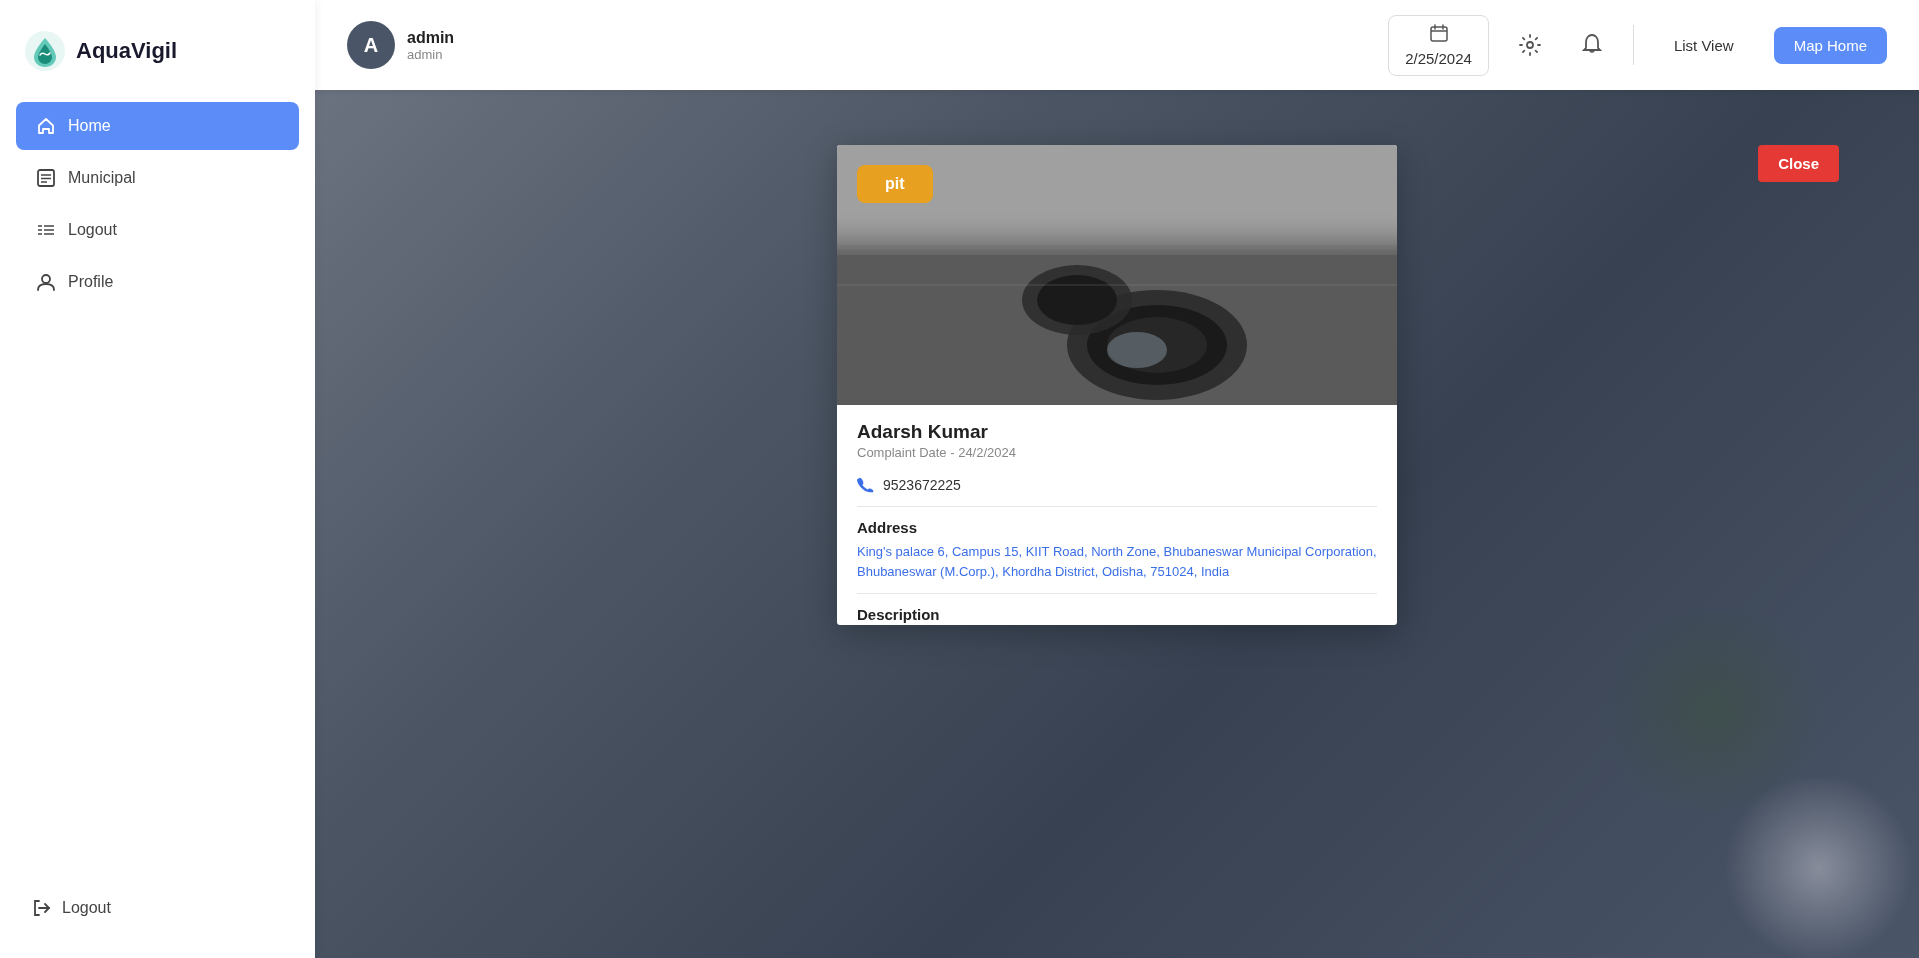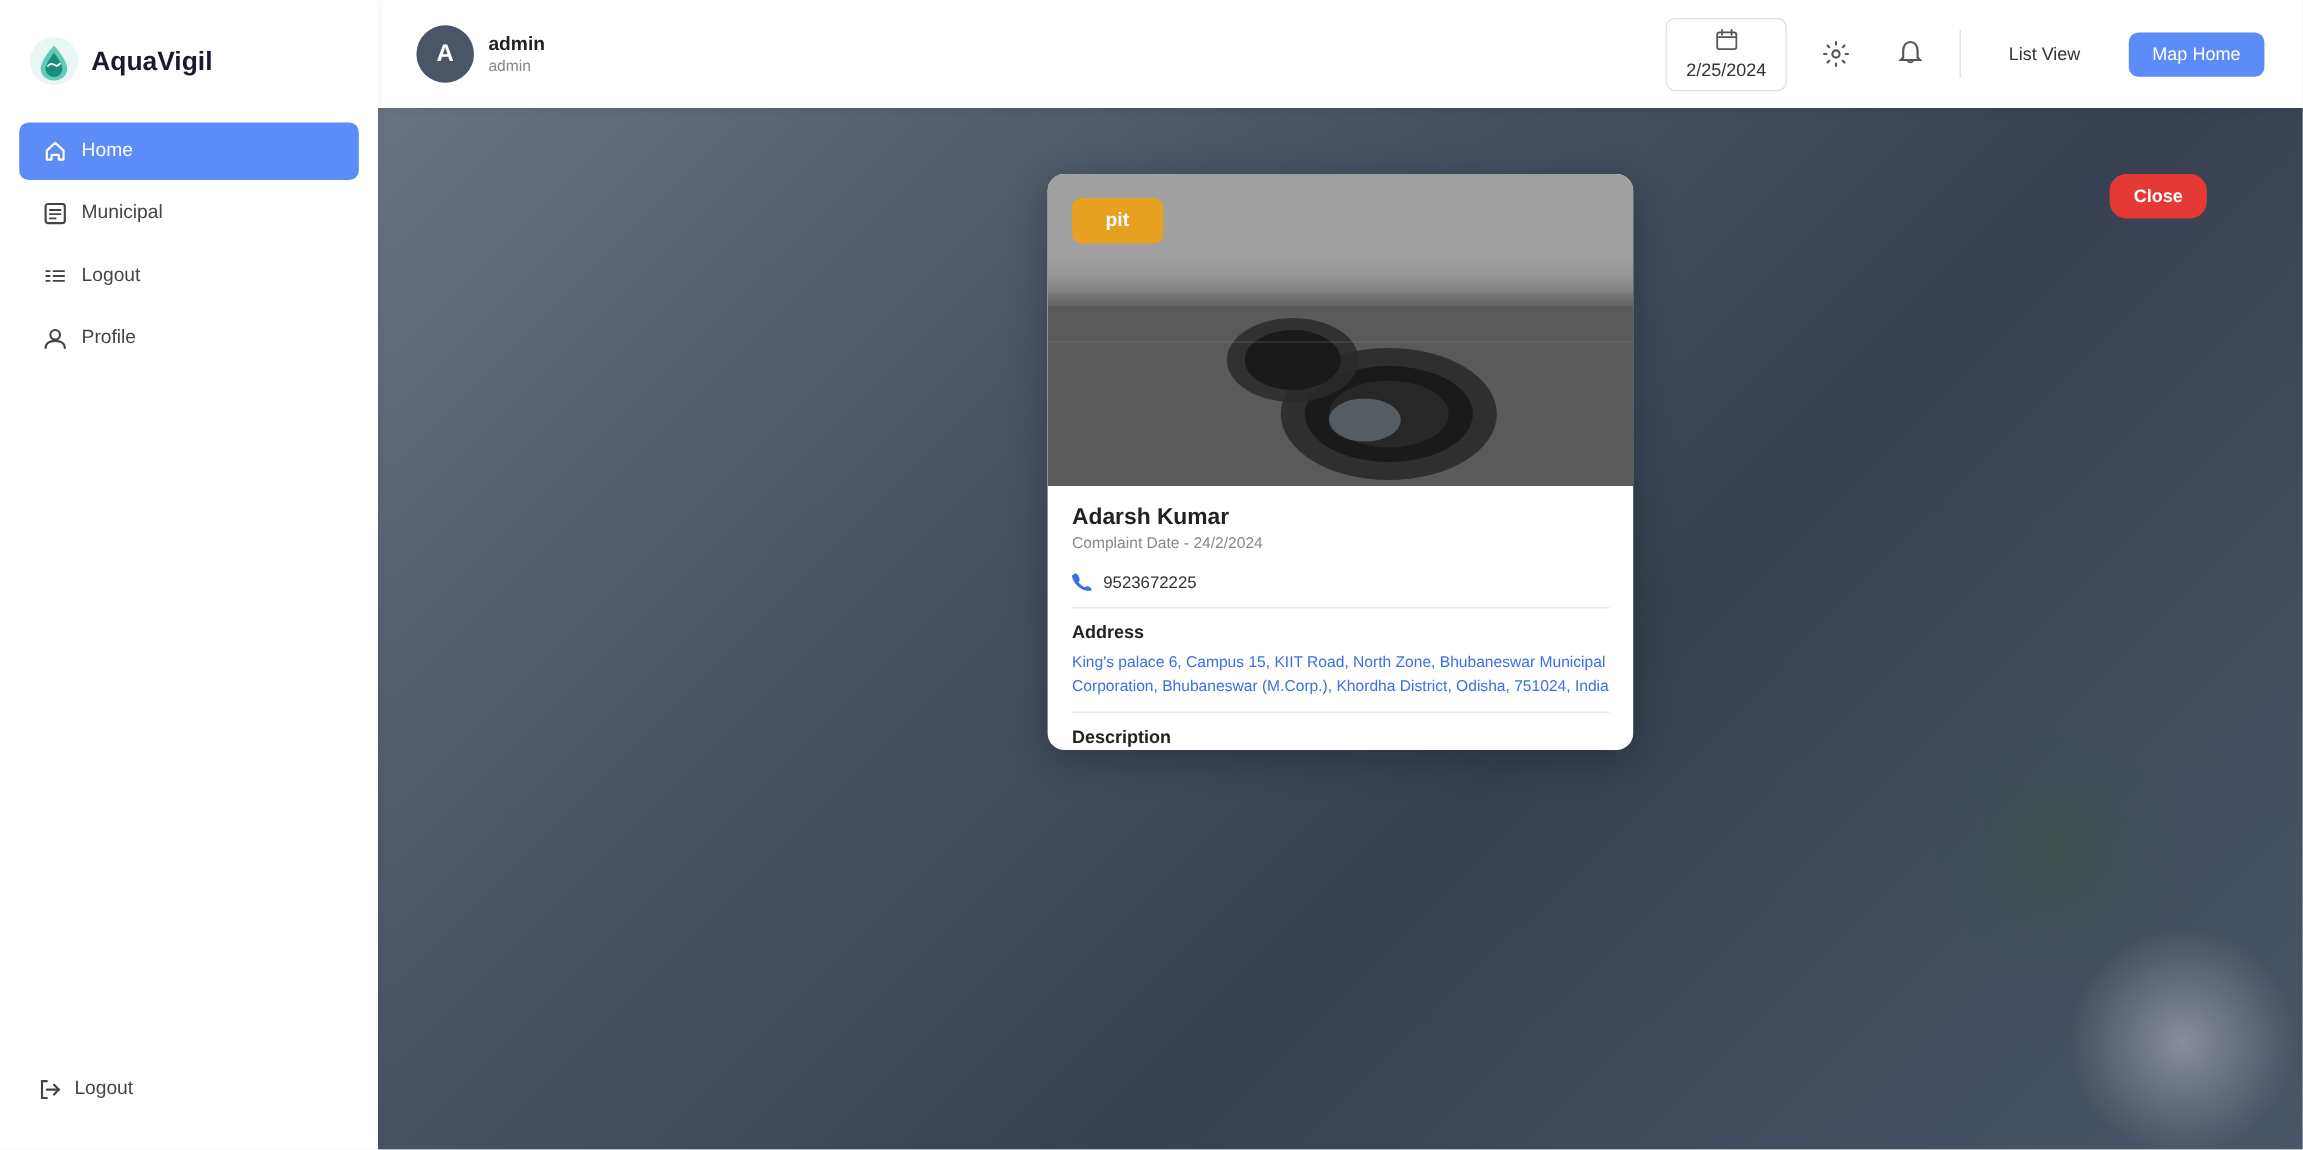--- a/index.html
+++ b/index.html
@@ -187,23 +187,23 @@
       height: 180px;
       background: radial-gradient(circle, rgba(200,200,210,0.5) 0%, transparent 70%);
     }
 
     
     .modal-card {
       position: absolute;
       top: 55px;
       left: 50%;
       transform: translateX(-50%);
-      width: 488px;
+      width: 560px;
       background: #fff;
-      border-radius: 14px;
+      border-radius: 3px;
       box-shadow: 0 8px 32px rgba(0,0,0,0.25);
       overflow: hidden;
       max-height: 480px;
       display: flex;
       flex-direction: column;
     }
     .modal-scroll-area {
       overflow-y: auto;
       flex: 1;
     }
@@ -275,21 +275,21 @@
     }
 
     
     .close-btn {
       position: absolute;
       top: 55px;
       right: 80px;
       background: #e53935;
       color: #fff;
       border: none;
-      border-radius: 14px;
+      border-radius: 4px;
       padding: 10px 20px;
       font-size: 15px;
       font-weight: 600;
       cursor: pointer;
     }
 
     
     .modal-scroll-area::-webkit-scrollbar { width: 6px; }
     .modal-scroll-area::-webkit-scrollbar-track { background: #f1f1f1; }
     .modal-scroll-area::-webkit-scrollbar-thumb { background: #ccc; border-radius: 3px; }

